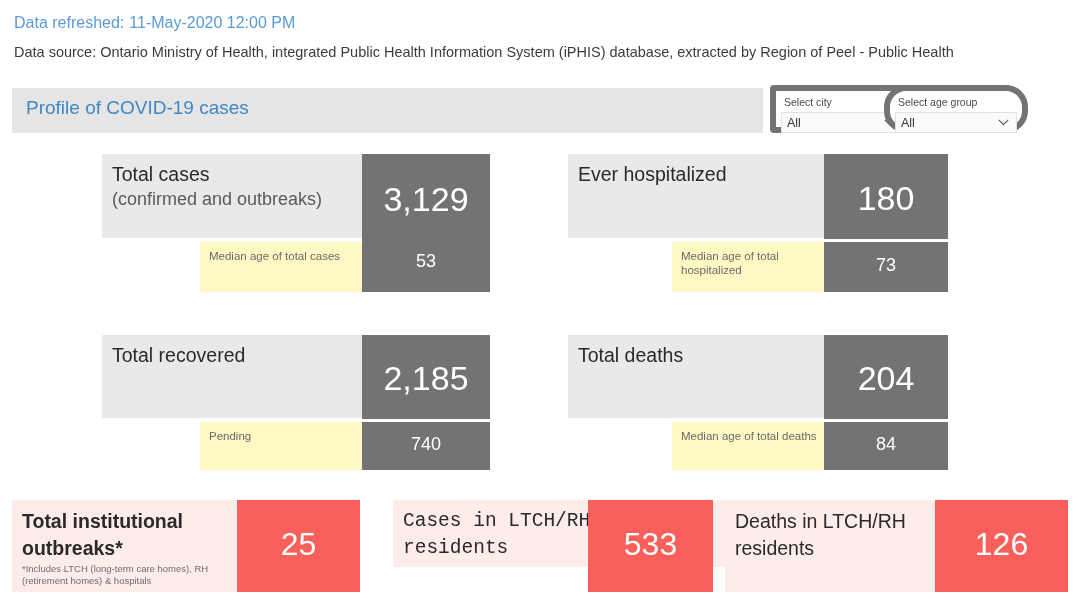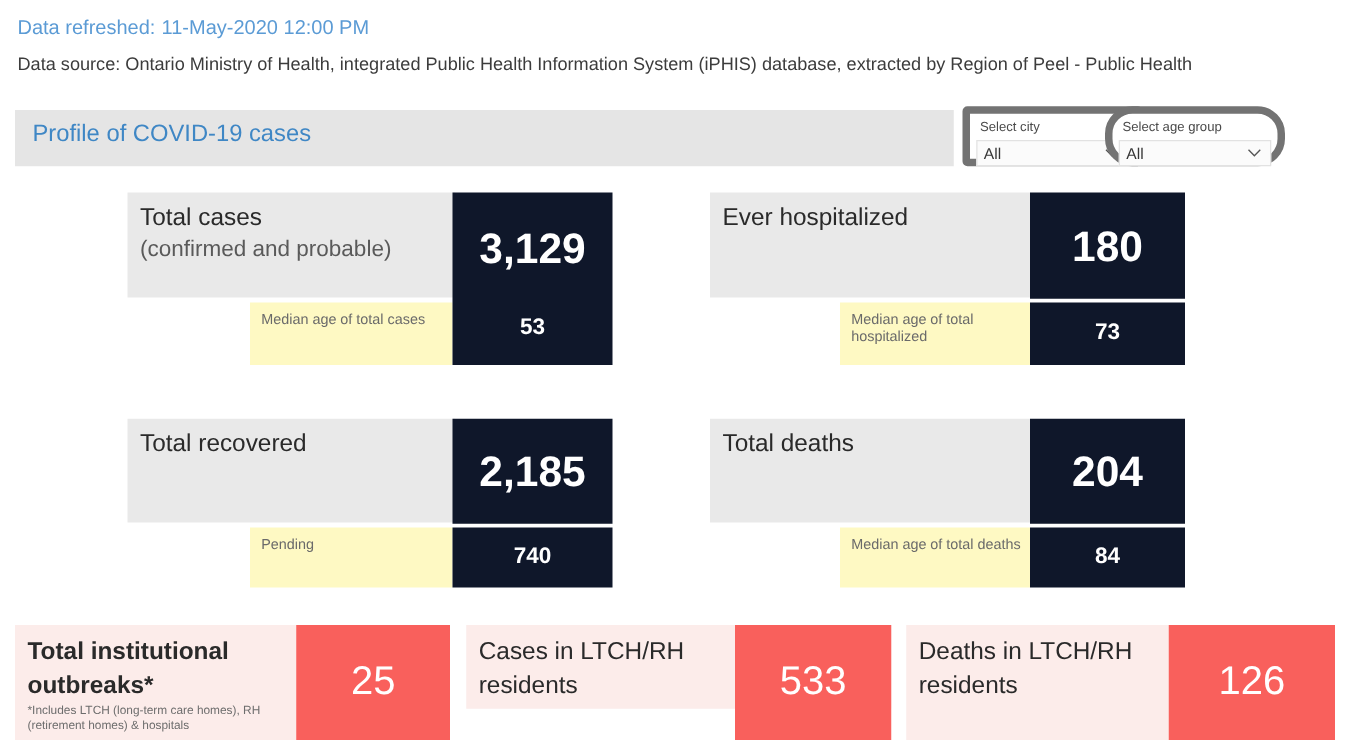--- a/index.html
+++ b/index.html
@@ -113,22 +113,21 @@
   }
   .kpi-yellow .kpi-yellow-label {
     position: absolute;
     left: 9px; top: 7px;
     right: 5px;
     font-size: 11.5px;
     color: #6a6a6a;
     line-height: 14px;
   }
   .kpi-blue {
-    background: #0f172a;
-    font-weight: bold;
+    background: #737373;
   }
   .kpi-bignum {
     position: absolute;
     left: 0; right: 0;
     font-size: 34px;
     color: #ffffff;
     text-align: center;
     white-space: nowrap;
   }
   .kpi-smallnum {
@@ -202,21 +201,21 @@
     <span class="chev">
       <svg viewBox="0 0 11 7" width="11" height="7">
           <polyline points="0.8,0.8 5.5,5.6 10.2,0.8" fill="none" stroke="#555" stroke-width="1.1"></polyline>
         </svg>
     </span>
   </div>
 </div>
 
 <div class="abs kpi-gray" style="left:102px; top:154px; width:262px; height:84px;">
   <span class="kpi-title">Total cases</span>
-  <span class="kpi-sub">(confirmed and probable)</span>
+  <span class="kpi-sub">(confirmed and outbreaks)</span>
 </div>
 <div class="abs kpi-yellow" style="left:200px; top:242px; width:162px; height:50px;">
   <span class="kpi-yellow-label">Median age of total cases</span>
 </div>
 <div class="abs kpi-blue" style="left:362px; top:154px; width:128px; height:138px;">
   <span class="kpi-bignum" style="top:26px;">3,129</span>
   <span class="kpi-smallnum" style="top:97px;">53</span>
 </div>
 
 <div class="abs kpi-gray" style="left:568px; top:154px; width:256px; height:84px;">
@@ -262,21 +261,21 @@
 </div>
 
 <div class="abs rcard-bg" style="left:12px; top:500px; width:348px; height:92px;">
   <span class="rcard-title" style="width:205px;font-weight:bold;">Total institutional outbreaks*</span>
   <span class="rcard-note" style="top:63px; width:198px;">*Includes LTCH (long-term care homes), RH (retirement homes) &amp; hospitals</span>
 </div>
 <div class="abs rcard-red" style="left:237px; top:500px; width:123px; height:92px;">
   <span class="rcard-num" style="top:26px;">25</span>
 </div>
 
-<div class="abs rcard-bg" style="left:373px; top:500px; width:340px; height:67px;">
+<div class="abs rcard-bg" style="left:393px; top:500px; width:340px; height:67px;font-family:Liberation Mono, monospace;">
   <span class="rcard-title" style="width:195px;">Cases in LTCH/RH residents</span>
   <span class="rcard-note" style="top:63px; width:190px;"></span>
 </div>
 <div class="abs rcard-red" style="left:588px; top:500px; width:125px; height:92px;">
   <span class="rcard-num" style="top:26px;">533</span>
 </div>
 
 <div class="abs rcard-bg" style="left:725px; top:500px; width:343px; height:92px;">
   <span class="rcard-title" style="width:200px;">Deaths in LTCH/RH residents</span>
   <span class="rcard-note" style="top:63px; width:190px;"></span>

